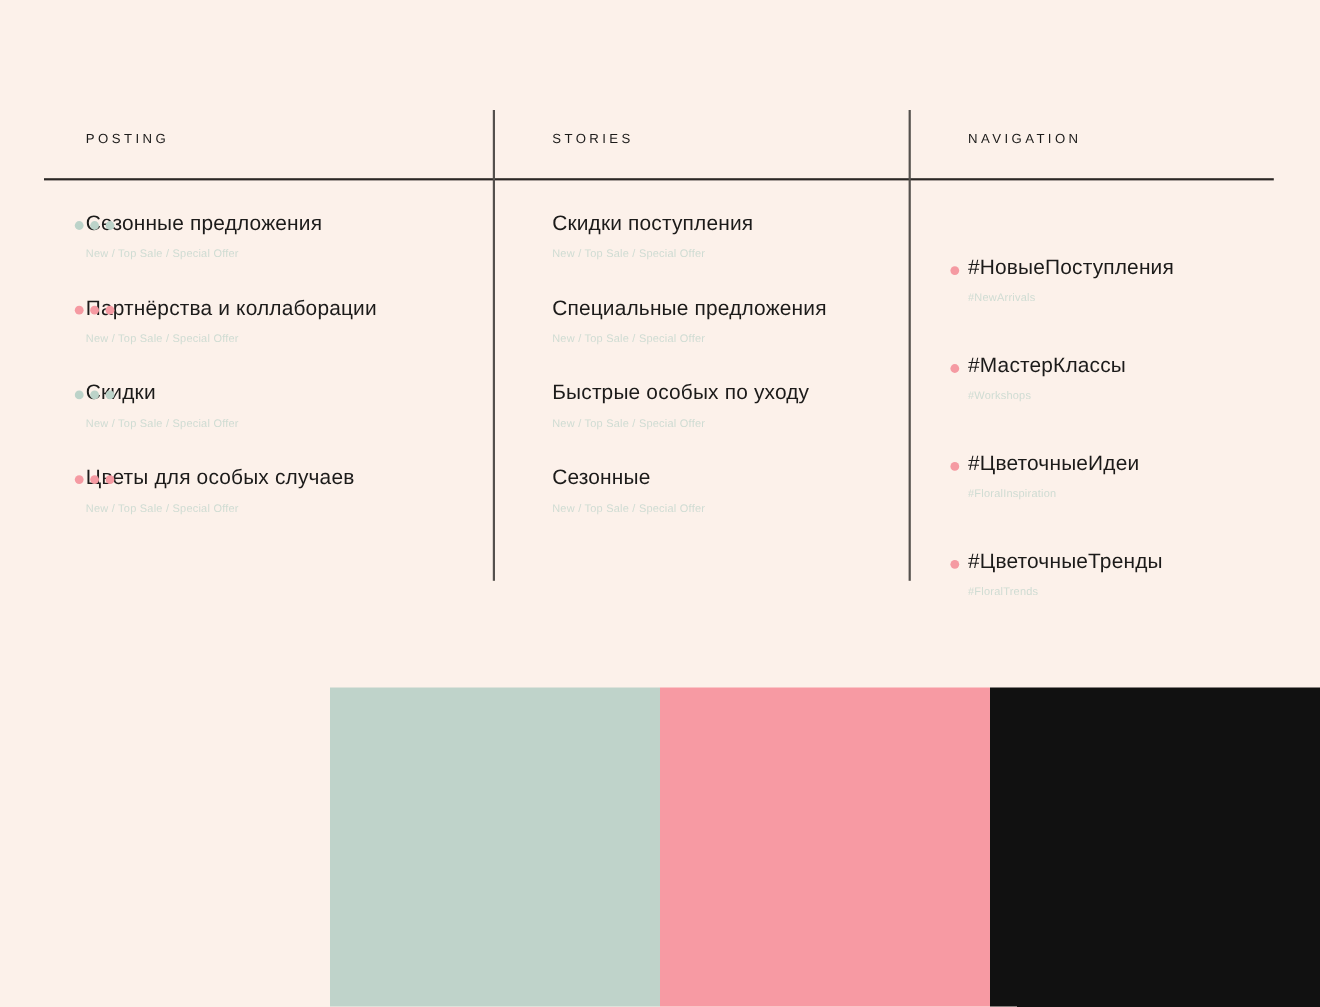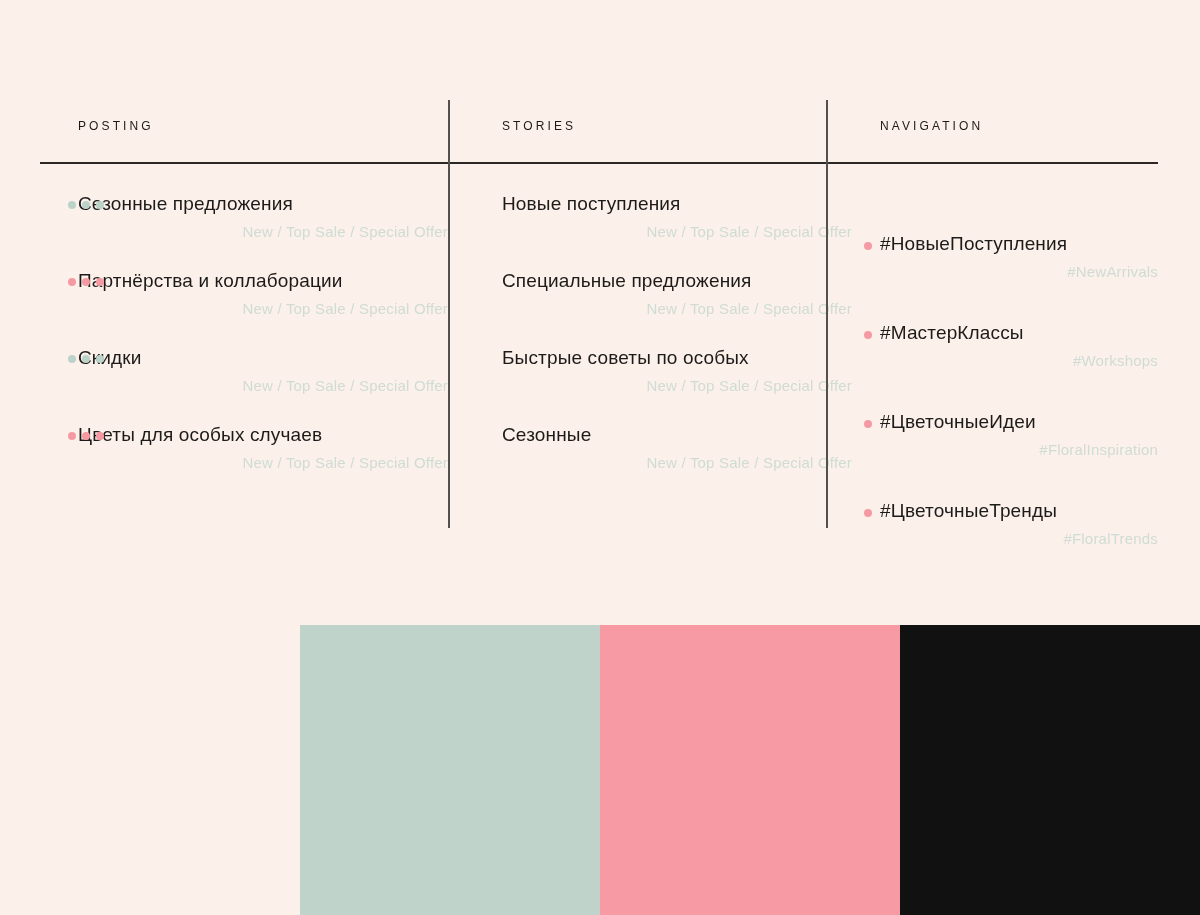--- a/index.html
+++ b/index.html
@@ -100,27 +100,26 @@
   .dot.pink  { background: #f59aa2; }
 
   .item-title {
     font-size: 19px;
     color: #1c1b1a;
     line-height: 24px;
     letter-spacing: 0.15px;
     white-space: nowrap;
   }
   .item-sub {
-    font-size: 15px;
+    font-size: 10px;
     color: #cfdcd3;
     line-height: 18px;
     margin-top: 7px;
     letter-spacing: 0.2px;
     white-space: nowrap;
-    text-align: right;
   }
 
   
   .palette {
     position: absolute;
     left: 300px;
     top: 625px;
     width: 900px;
     height: 290px;
     display: flex;
@@ -172,29 +171,29 @@
           </div>
           <div class="item-title">Цветы для особых случаев</div>
           <div class="item-sub">New / Top Sale / Special Offer</div>
         </div>
       </div>
   </div>
   <div class="col col-1">
     <div class="col-head">STORIES</div>
     <div class="items">
         <div class="item">
-          <div class="item-title">Новые поступления</div>
+          <div class="item-title">Скидки поступления</div>
           <div class="item-sub">New / Top Sale / Special Offer</div>
         </div>
         <div class="item">
           <div class="item-title">Специальные предложения</div>
           <div class="item-sub">New / Top Sale / Special Offer</div>
         </div>
         <div class="item">
-          <div class="item-title">Быстрые советы по особых</div>
+          <div class="item-title">Быстрые особых по уходу</div>
           <div class="item-sub">New / Top Sale / Special Offer</div>
         </div>
         <div class="item">
           <div class="item-title">Сезонные</div>
           <div class="item-sub">New / Top Sale / Special Offer</div>
         </div>
       </div>
   </div>
   <div class="col col-2">
     <div class="col-head">NAVIGATION</div>

